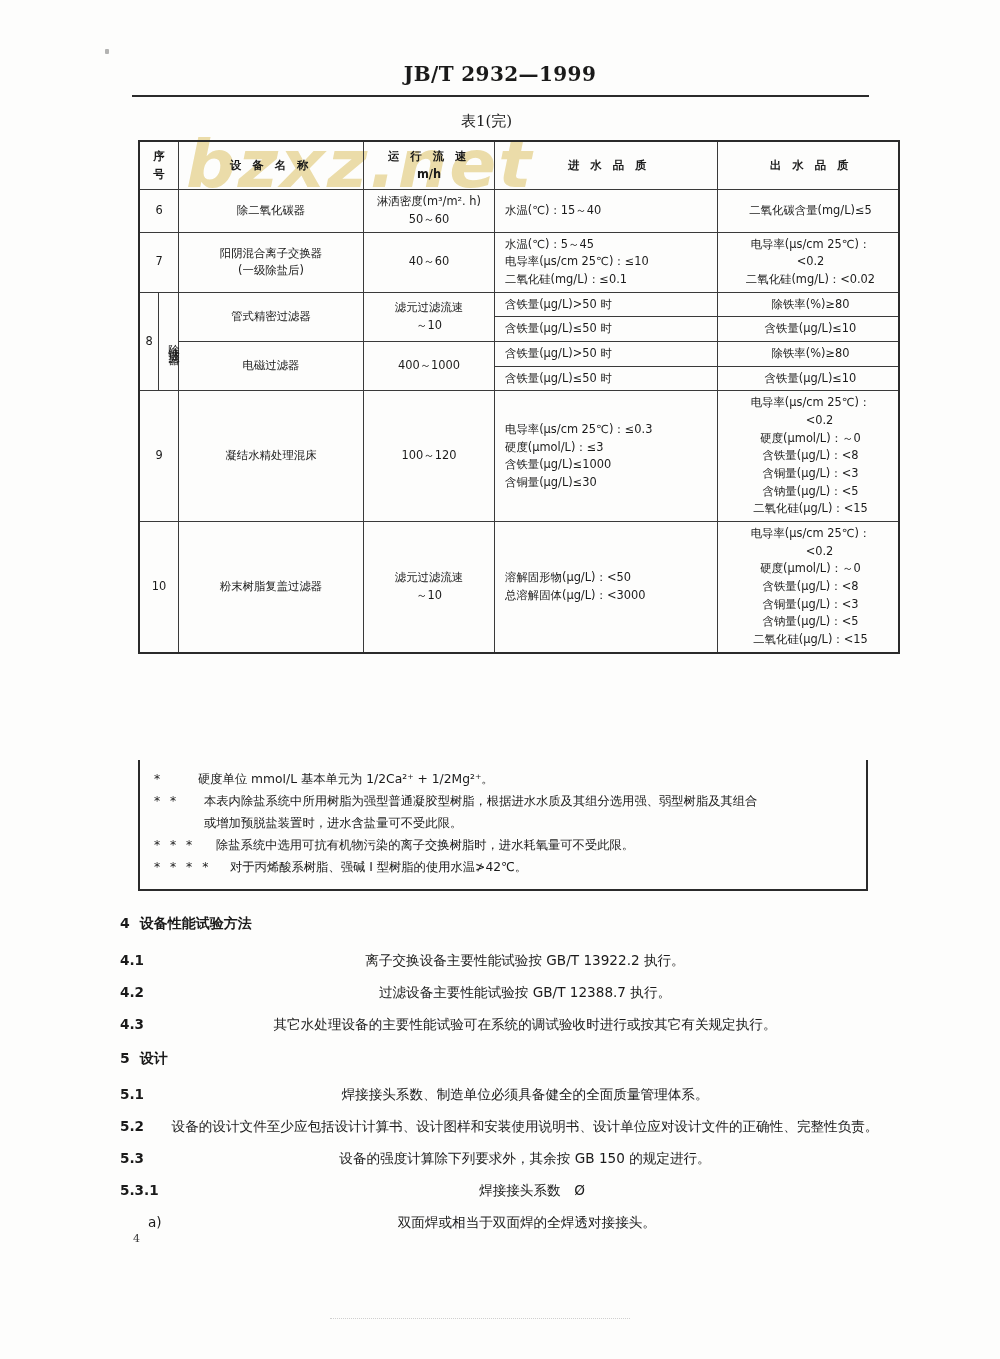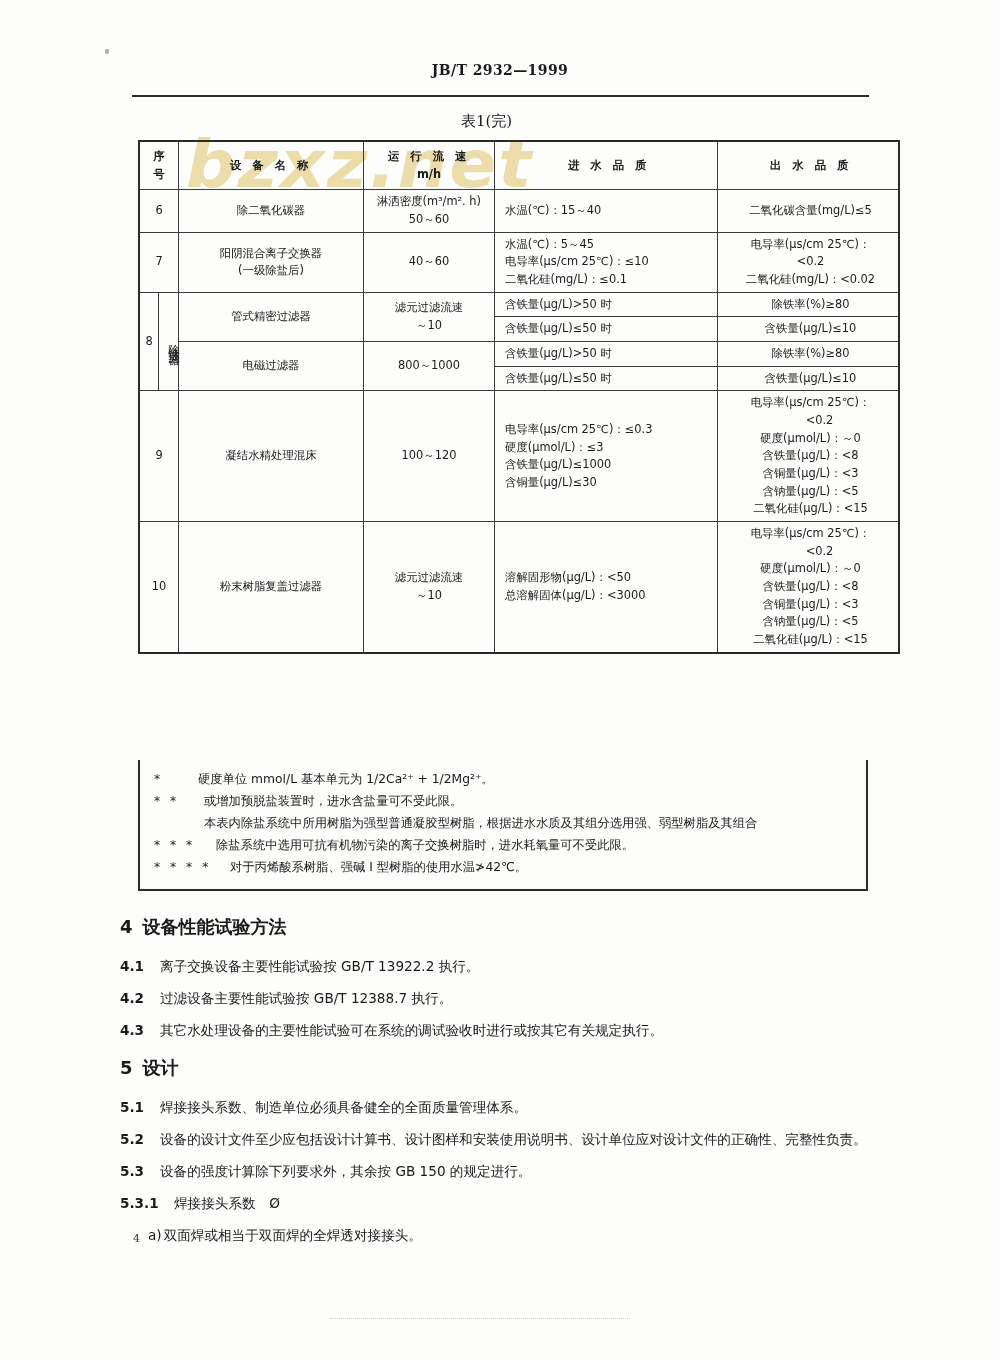--- a/index.html
+++ b/index.html
@@ -22,21 +22,21 @@
     background: #fdfdfc;
   }
 
   
   .header-std {
     position: absolute;
     top: 62px;
     left: 0;
     width: 1000px;
     text-align: center;
-    font-size: 14px;
+    font-size: 20px;
     font-weight: bold;
     letter-spacing: 0.4px;
     font-family: "DejaVu Serif", "Liberation Serif", serif;
   }
   .header-rule {
     position: absolute;
     top: 95px;
     left: 132px;
     width: 737px;
     height: 0;
@@ -176,35 +176,35 @@
     position: absolute;
     top: 900px;
     left: 120px;
     width: 770px;
     font-size: 13.6px;
     line-height: 1.62;
     font-family: "DejaVu Sans", "Liberation Sans", sans-serif;
   }
   .sec-head {
     font-weight: bold;
-    font-size: 18px;
+    font-size: 14px;
     margin: 12px 0 14px 0;
   }
   .sec-head .num { margin-right: 10px; }
   .para {
     margin: 8px 0 10px 0;
     display: flex;
     align-items: flex-start;
   }
   .para .num {
     flex: 0 0 auto;
     min-width: 40px;
     font-weight: bold;
   }
-  .para .txt { flex: 1 1 auto; }
+  .para .txt { flex: 1 1 auto; text-align: center; }
   .para.sub .num { min-width: 54px; }
   .para.item { padding-left: 28px; margin-bottom: 6px; }
   .para.item .num { min-width: 0; font-weight: normal; margin-right: 2px; }
 
   .pagenum {
     position: absolute;
     top: 1232px;
     left: 133px;
     font-size: 11px;
     color: #3a3a3a;
@@ -317,21 +317,21 @@
           </td>
           <td class="c-in">含铁量(μg/L)&gt;50 时</td>
           <td class="c-out outer-r">除铁率(%)≥80</td>
         </tr>
         <tr>
           <td class="c-in">含铁量(μg/L)≤50 时</td>
           <td class="c-out outer-r">含铁量(μg/L)≤10</td>
         </tr>
         <tr>
           <td class="c-name" rowspan="2">电磁过滤器</td>
-          <td class="c-rate" rowspan="2">800～1000</td>
+          <td class="c-rate" rowspan="2">400～1000</td>
           <td class="c-in">含铁量(μg/L)&gt;50 时</td>
           <td class="c-out outer-r">除铁率(%)≥80</td>
         </tr>
         <tr>
           <td class="c-in">含铁量(μg/L)≤50 时</td>
           <td class="c-out outer-r">含铁量(μg/L)≤10</td>
         </tr>
 
         <tr>
           <td class="c-no outer-l" colspan="2">9</td>
@@ -391,22 +391,22 @@
 
   <div class="notes">
     <div class="note-row">
       <span class="note-mark">*</span>
       <span class="note-body">硬度单位 mmol/L 基本单元为 1/2Ca²⁺ + 1/2Mg²⁺。</span>
     </div>
     <div class="note-row">
       <span class="note-mark m2">* *</span>
       <span class="note-body">
         <span class="stack">
+          <span>本表内除盐系统中所用树脂为强型普通凝胶型树脂，根据进水水质及其组分选用强、弱型树脂及其组合</span>
           <span>或增加预脱盐装置时，进水含盐量可不受此限。</span>
-          <span>本表内除盐系统中所用树脂为强型普通凝胶型树脂，根据进水水质及其组分选用强、弱型树脂及其组合</span>
         </span>
       </span>
     </div>
     <div class="note-row">
       <span class="note-mark m3">* * *</span>
       <span class="note-body">除盐系统中选用可抗有机物污染的离子交换树脂时，进水耗氧量可不受此限。</span>
     </div>
     <div class="note-row">
       <span class="note-mark m4">* * * *</span>
       <span class="note-body">对于丙烯酸系树脂、强碱 I 型树脂的使用水温≯42℃。</span>

